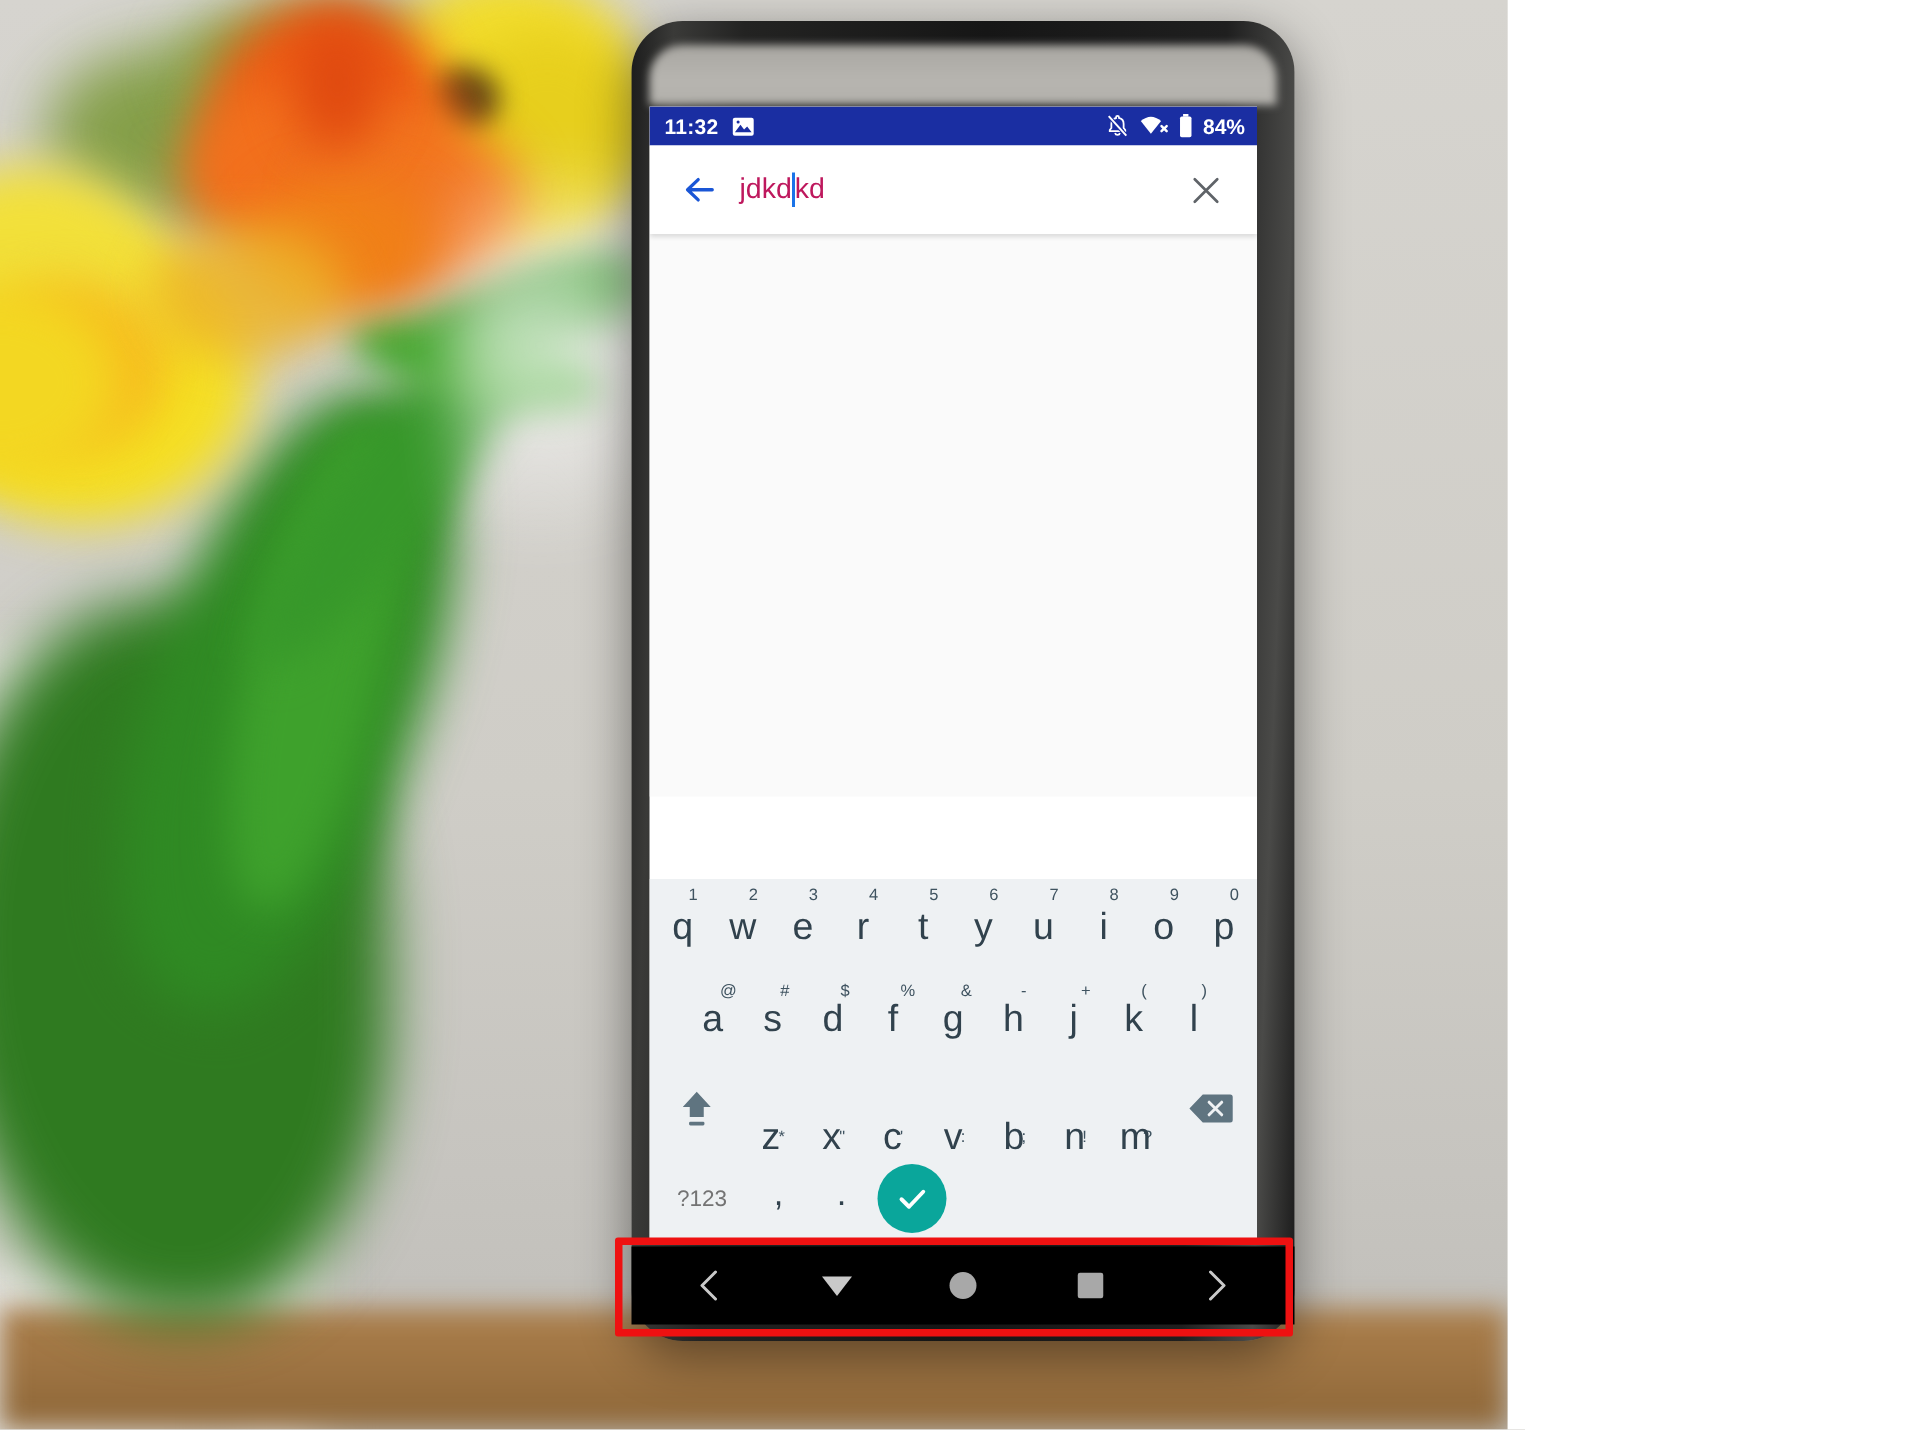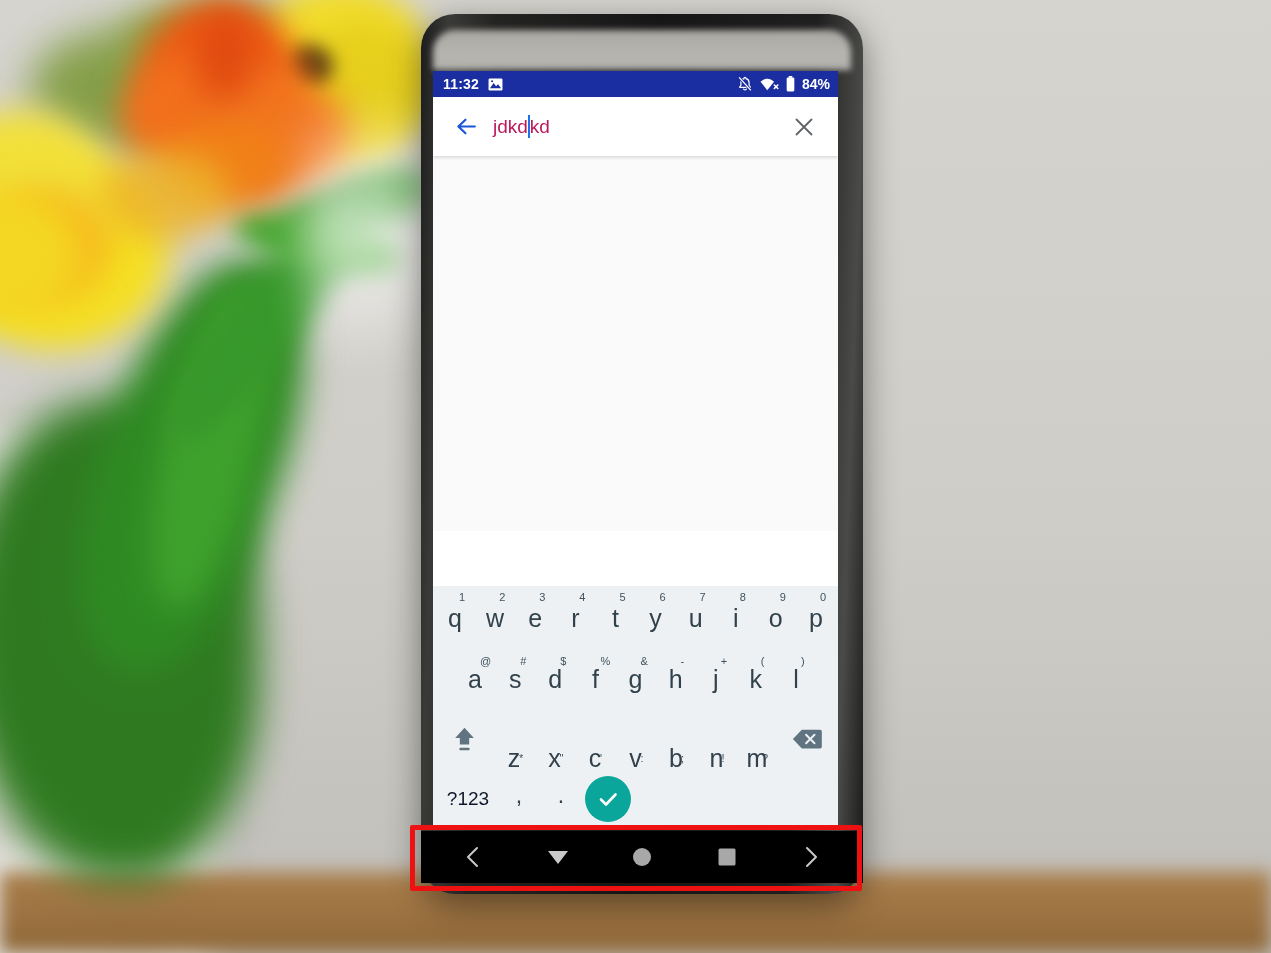--- a/index.html
+++ b/index.html
@@ -5,21 +5,21 @@
   * { box-sizing: border-box; margin: 0; padding: 0; }
   html, body {
     width: 1271px; height: 953px;
     overflow: hidden;
     font-family: "Liberation Sans", sans-serif;
   }
 
   
   #scene {
     position: relative;
-    width: 1271px; height: 953px;
+    width: 1005px; height: 953px;
     background: #cfcdc8;
     overflow: hidden;
   }
   .bg-layer { position: absolute; inset: 0; }
 
   
   .bg-wall {
     background:
       linear-gradient(180deg,#d6d4cf 0%, #cfcdc7 55%, #c6c4bf 82%, #bfbdb8 100%);
   }
@@ -82,21 +82,21 @@
   #statusbar {
     height: 26px;
     background: #1428a0;
     background: #1a2ea2;
     display: flex; align-items: center;
     padding: 0 8px 0 10px;
     color: #fff;
   }
   #status-time { font-size: 14px; font-weight: bold; letter-spacing: .2px; }
   #status-left-icons { display: flex; align-items: center; gap: 6px; margin-left: 9px; }
-  #status-right { margin-left: auto; display: flex; align-items: flex-end; gap: 7px; }
+  #status-right { margin-left: auto; display: flex; align-items: flex-start; gap: 7px; }
   #battery-pct { font-size: 14px; font-weight: bold; }
   .sicon { display: block; }
 
   
   #appbar {
     height: 59px;
     background: #fff;
     display: flex; align-items: center;
     padding: 0 18px 0 16px;
     box-shadow: 0 2px 3px rgba(0,0,0,.12);
@@ -179,21 +179,21 @@
   .key-wide { flex: 1.45 1 0; }
 
   
   .krow-bottom {
     height: 60px;
     display: flex; align-items: center;
     padding: 0 6px;
   }
   #key-sym {
     width: 58px; display:flex; align-items:center; justify-content:center;
-    font-size: 19px; color: #0f172a; cursor: pointer; text-align: right;
+    font-size: 15px; color: #737373; cursor: pointer; text-align: right;
   }
   #key-comma {
     width: 44px; display:flex; align-items:center; justify-content:center;
     font-size: 23px; color: #31424d; cursor: pointer; padding-bottom: 8px;
   }
   #key-space {
     flex: 1; height: 32px;
     background: #dfe3e6;
     border-radius: 4px;
     display: flex; align-items: center; justify-content: center;

